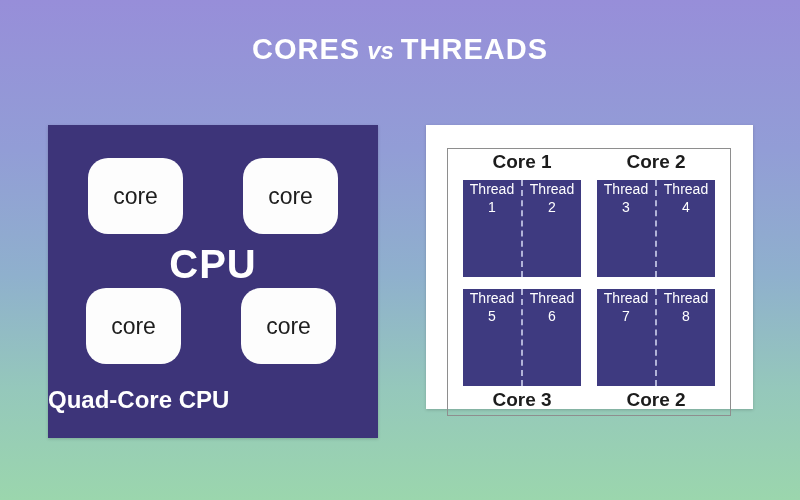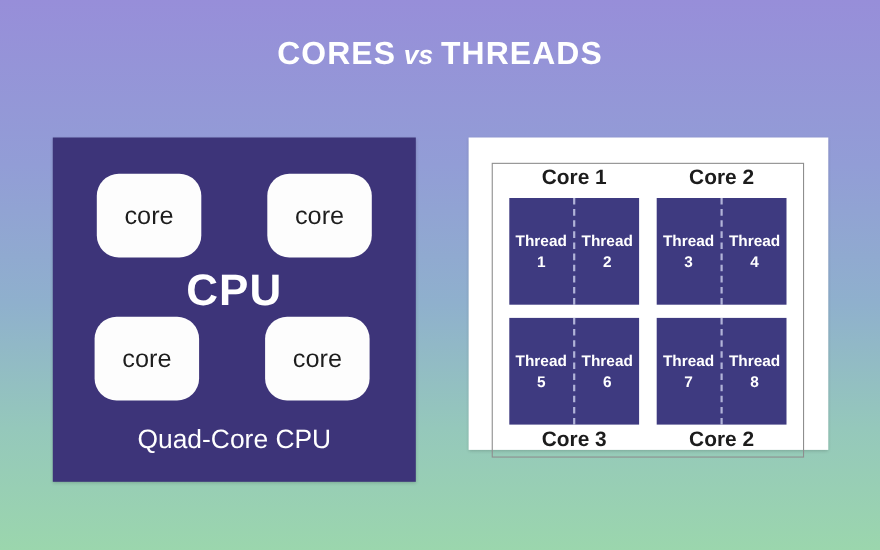--- a/index.html
+++ b/index.html
@@ -72,24 +72,23 @@
     top: 117px; left: 0; width: 100%;
     text-align: center;
     color: #ffffff;
     font-size: 40px;
     font-weight: bold;
     letter-spacing: 1px;
   }
   .chip-caption {
     position: absolute;
     top: 261px; left: 0; width: 100%;
-    text-align: center;
     color: #ffffff;
     font-size: 24px;
-    font-weight: normal;
+    font-weight: bold;
   }
 
   
   .panel {
     position: absolute;
     left: 426px; top: 125px;
     width: 327px; height: 284px;
     background: var(--panel_background);
     box-shadow: 0 1px 3px rgba(0,0,0,0.18);
   }
@@ -121,26 +120,24 @@
   .thread-block.tb1 { left: 37px;  top: 55px; }
   .thread-block.tb2 { left: 171px; top: 55px; }
   .thread-block.tb3 { left: 37px;  top: 164px; }
   .thread-block.tb4 { left: 171px; top: 164px; }
 
   .thread-half {
     flex: 1;
     display: flex;
     flex-direction: column;
     align-items: center;
-    justify-content: center;
     color: #ffffff;
     font-size: 14px;
     line-height: 1.3;
     text-align: center;
-    font-weight: bold;
   }
   .thread-half.right {
     border-left: 2px dashed rgba(206, 210, 238, 0.8);
   }
 </style>
 </head>
 <body>
 
 <div class="stage">
 

